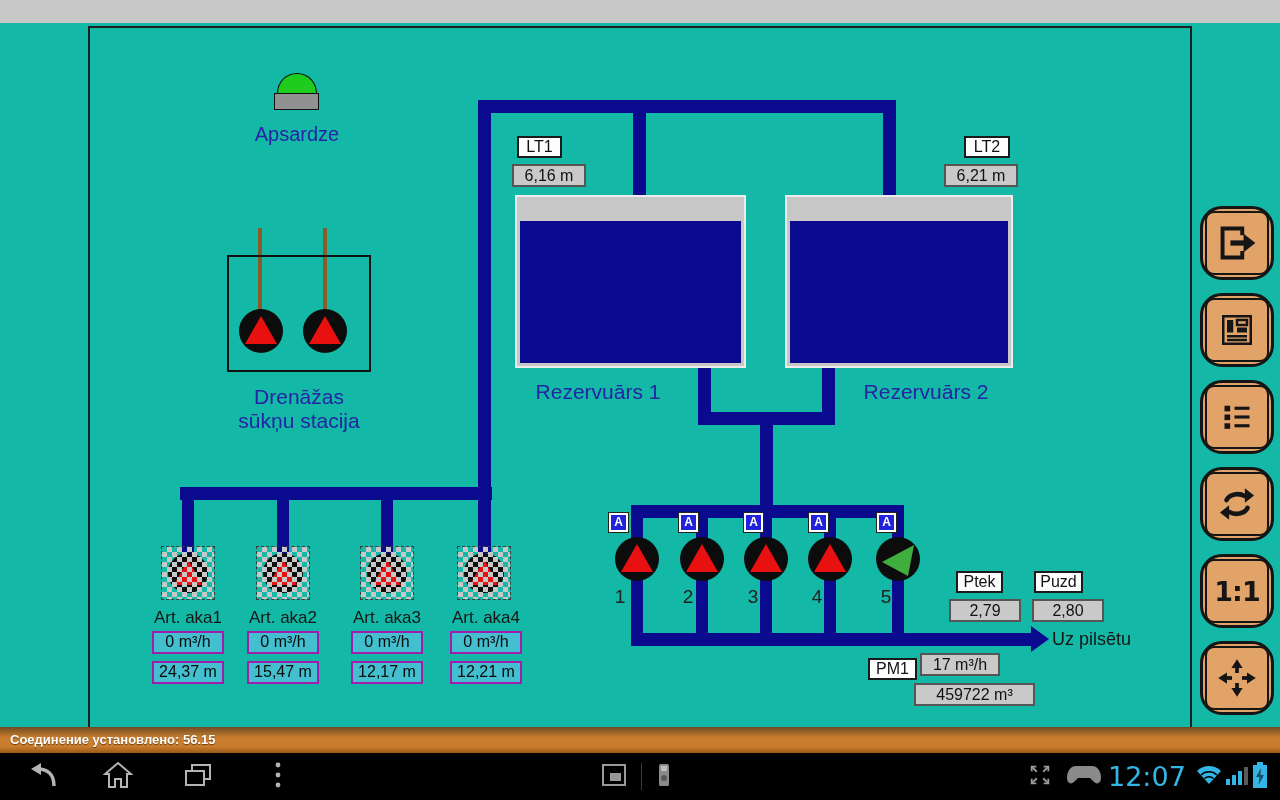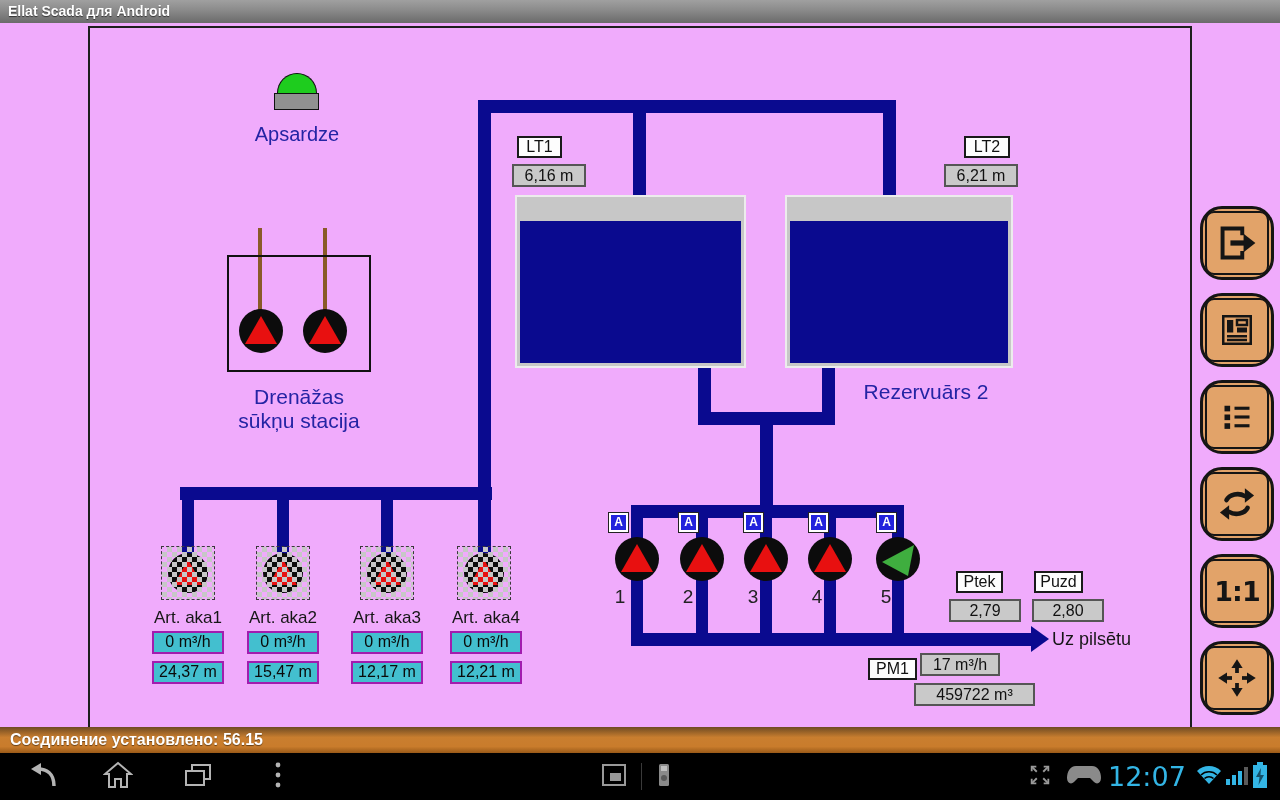--- a/index.html
+++ b/index.html
@@ -7,21 +7,21 @@
   body { font-family: "Liberation Sans", sans-serif; background:#000; }
   #root { position:relative; width:1280px; height:800px; overflow:hidden; background:#c7c7c7; }
 
   
   .titlebar { position:absolute; left:0; top:0; width:1280px; height:23px;
     background:linear-gradient(180deg,#a0a0a0 0%,#8a8a8a 45%,#6a6a6a 100%);
     color:#fff; font-size:14px; font-weight:bold; line-height:23px; padding-left:8px;
     text-shadow:0 1px 1px rgba(0,0,0,.6); }
 
   
-  .main { position:absolute; left:0; top:23px; width:1280px; height:704px; background:#f0abfc; }
+  .main { position:absolute; left:0; top:23px; width:1280px; height:704px; background:#14b8a6; }
   .canvas-line { position:absolute; background:#1e1e1e; }
 
   .pipe { position:absolute; background:#0a0a8f; }
   .brown-line { position:absolute; background:#8a5a28; }
 
   .blue-label { position:absolute; color:#2424a4; font-size:20px; text-align:center; }
   .black-label { position:absolute; color:#161616; font-size:17px; text-align:center; }
 
   .box-white { position:absolute; background:#fdfdfd; border:2px solid #1a1a1a; color:#111;
     font-size:16px; text-align:center; line-height:18px; }
@@ -57,36 +57,35 @@
   .sbtn { position:absolute; left:1200px; width:74px; height:74px; background:#e2a369;
     border:3px solid #151515; border-radius:22px; display:flex; align-items:center; justify-content:center; }
   .sbtn::before { content:""; position:absolute; inset:2px; border:2px solid #151515; border-radius:9px; }
   .sbtn svg { position:relative; }
   .one2one { font-size:27px; font-weight:bold; color:#151515; letter-spacing:-1px;
     font-family:"DejaVu Sans", sans-serif; }
 
   
   .statusbar { position:absolute; left:0; top:727px; width:1280px; height:26px;
     background:linear-gradient(180deg,#6e4a22 0%,#c97e2f 40%,#c97c2c 75%,#9a5a18 100%);
-    color:#fff; font-size:16px; font-weight:bold; line-height:25px; padding-left:10px;
+    color:#fff; font-size:13px; font-weight:bold; line-height:25px; padding-left:10px;
     text-shadow:0 1px 1px rgba(0,0,0,.5); }
 
   
   .navbar { position:absolute; left:0; top:753px; width:1280px; height:47px; background:#000; }
   .nav-ic { position:absolute; top:50%; transform:translateY(-50%); }
   .nav-sep { position:absolute; top:10px; width:1px; height:27px; background:#3a3a3a; }
   .clock { position:absolute; left:1108px; top:8px; color:#33b5e5; font-size:27px;
     font-family:"DejaVu Sans", sans-serif; }
 </style>
 </head>
 <body>
 
 <div id="root">
 
-  <div class="titlebar">Ellat Scada для Android</div>
 
   <div class="main">
 
     <div class="canvas-line" style="left:88px;top:3px;width:1104px;height:2px"></div>
     <div class="canvas-line" style="left:88px;top:3px;width:2px;height:701px"></div>
     <div class="canvas-line" style="left:1190px;top:3px;width:2px;height:701px"></div>
 
     <div class="pipe" style="left:478px;top:77px;width:418px;height:13px"></div>
     <div class="pipe" style="left:478px;top:77px;width:13px;height:453px"></div>
     <div class="pipe" style="left:633px;top:77px;width:13px;height:97px"></div>
@@ -136,20 +135,21 @@
     <div class="box-gray" style="left:512px;top:141px;width:74px;height:23px">6,16 m</div>
     <div class="box-white" style="left:964px;top:113px;width:46px;height:22px">LT2</div>
     <div class="box-gray" style="left:944px;top:141px;width:74px;height:23px">6,21 m</div>
 
     <div class="reservoir" style="left:515px;top:172px">
         <div class="fill"></div>
       </div>
     <div class="reservoir" style="left:785px;top:172px;width:228px">
         <div class="fill"></div>
       </div>
+    <div class="blue-label" style="left:498px;top:357px;width:200px;font-size:21px">Rezervuārs 1</div>
     <div class="blue-label" style="left:826px;top:357px;width:200px;font-size:21px">Rezervuārs 2</div>
 
     <div class="badge-a" style="left:609px;top:490px">A</div>
     <div class="badge-a" style="left:679px;top:490px">A</div>
     <div class="badge-a" style="left:744px;top:490px">A</div>
     <div class="badge-a" style="left:809px;top:490px">A</div>
     <div class="badge-a" style="left:877px;top:490px">A</div>
 
     <div class="pump" style="left:615px;top:514px">
       <svg viewBox="0 0 44 44" width="44" height="44">

